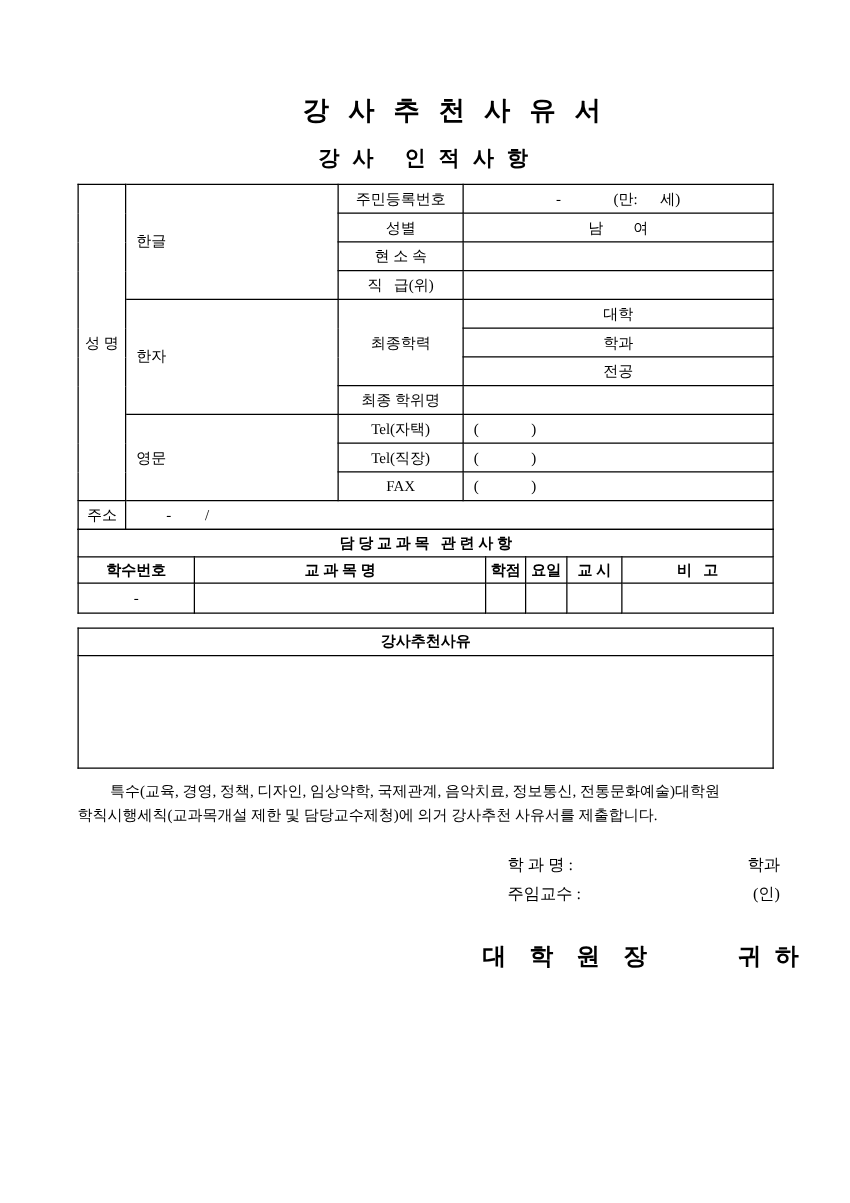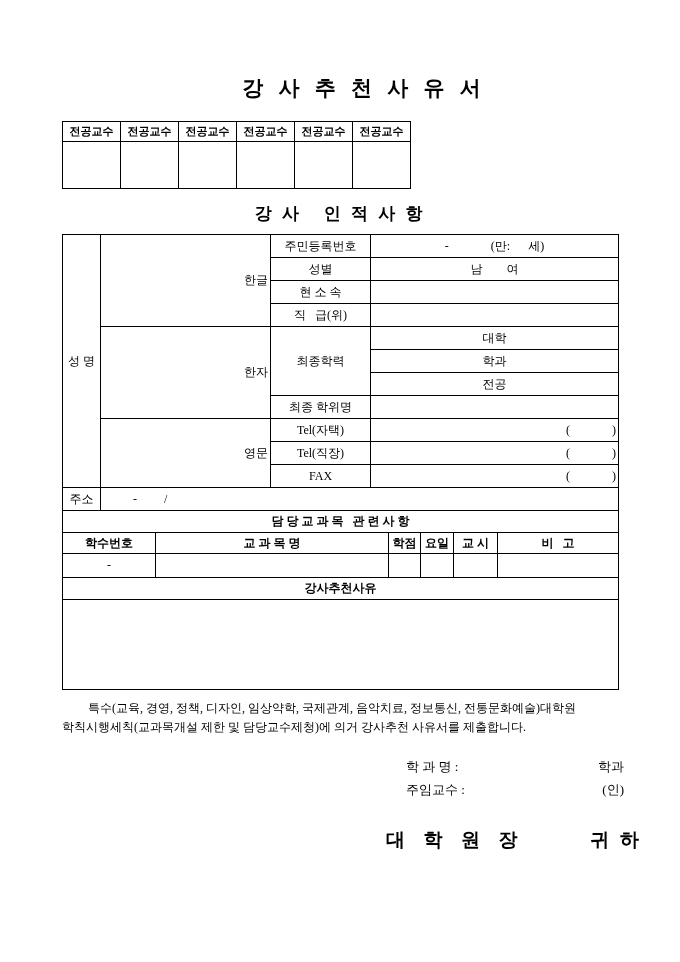--- a/index.html
+++ b/index.html
@@ -39,23 +39,23 @@
   .subtitle {
     margin-top: 13px;
     text-align: center;
     font-size: 17px;
     font-weight: bold;
     letter-spacing: 3px;
     white-space: pre;
   }
   .info-table { margin: 9px 0 0 62px; width: 556px; }
   .info-table td { height: 22px; }
-  td.left { text-align: right; padding-left: 8px; }
+  td.left { text-align: left; padding-left: 8px; }
   td.addr { text-align: left; padding-left: 32px; }
-  .course-table { margin: -1px 0 0 62px; width: 556px; border-radius: 30px; }
+  .course-table { margin: -1px 0 12px 62px; width: 556px; border-radius: 30px; }
   .course-table th { height: 20px; }
   .course-table td.data-cell { height: 23px; }
   td.section-row { height: 21px; font-weight: bold; }
   .reason-table { margin: -1px 0 0 62px; width: 556px; }
   .reason-table td.reason-body { height: 89px; }
   .notice {
     margin: 9px 0 0 62px;
     width: 556px;
     font-size: 12px;
     line-height: 19px;
@@ -83,48 +83,20 @@
     white-space: pre;
   }
 </style>
 </head>
 <body>
 
 <div class="doc">
 
   <div class="title">강 사 추 천 사 유 서</div>
 
-  <table class="prof-table">
-    <colgroup>
-        <col style="width:58px">
-        <col style="width:58px">
-        <col style="width:58px">
-        <col style="width:58px">
-        <col style="width:58px">
-        <col style="width:58px">
-      </colgroup>
-    <tbody>
-      <tr>
-        <th>전공교수</th>
-        <th>전공교수</th>
-        <th>전공교수</th>
-        <th>전공교수</th>
-        <th>전공교수</th>
-        <th>전공교수</th>
-      </tr>
-      <tr>
-        <td></td>
-        <td></td>
-        <td></td>
-        <td></td>
-        <td></td>
-        <td></td>
-      </tr>
-    </tbody>
-  </table>
 
   <div class="subtitle">강 사   인 적 사 항</div>
 
   <table class="info-table">
     <colgroup>
         <col style="width:38px">
         <col style="width:170px">
         <col style="width:100px">
         <col style="width:248px">
       </colgroup>

